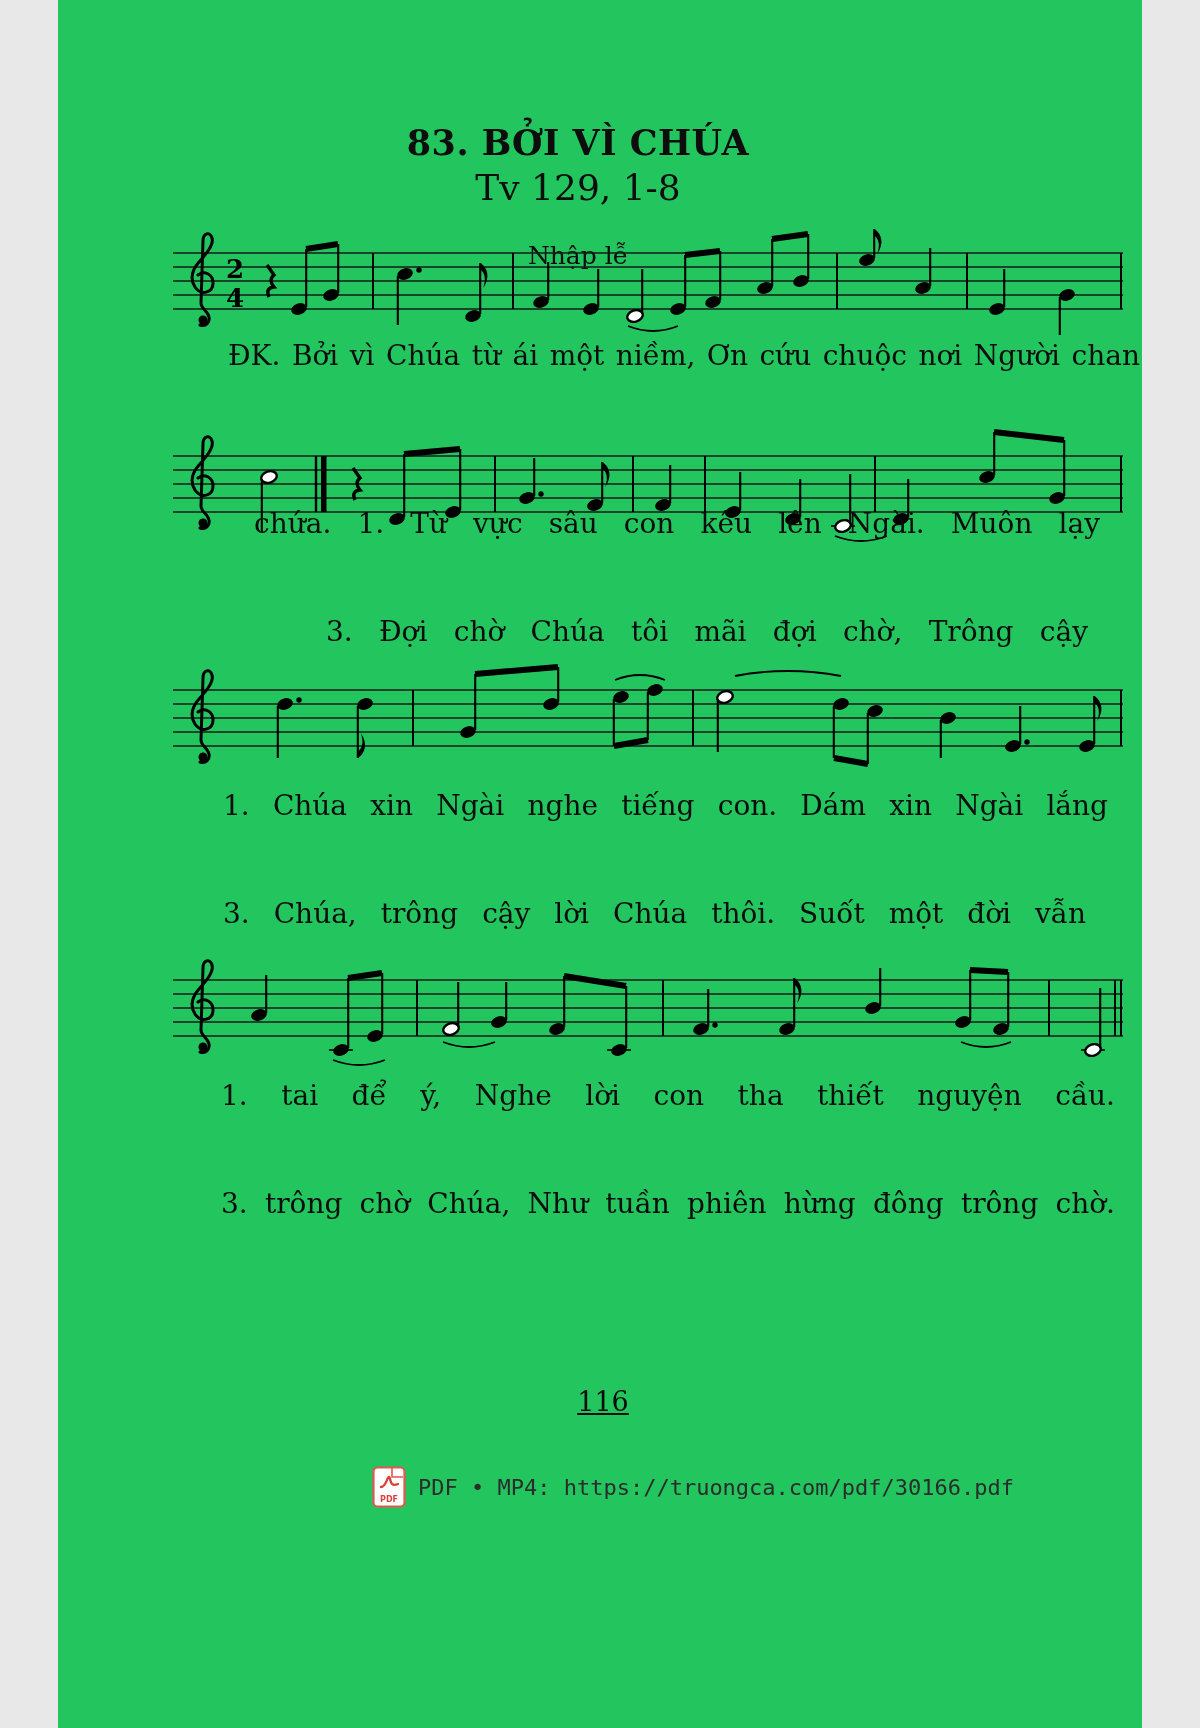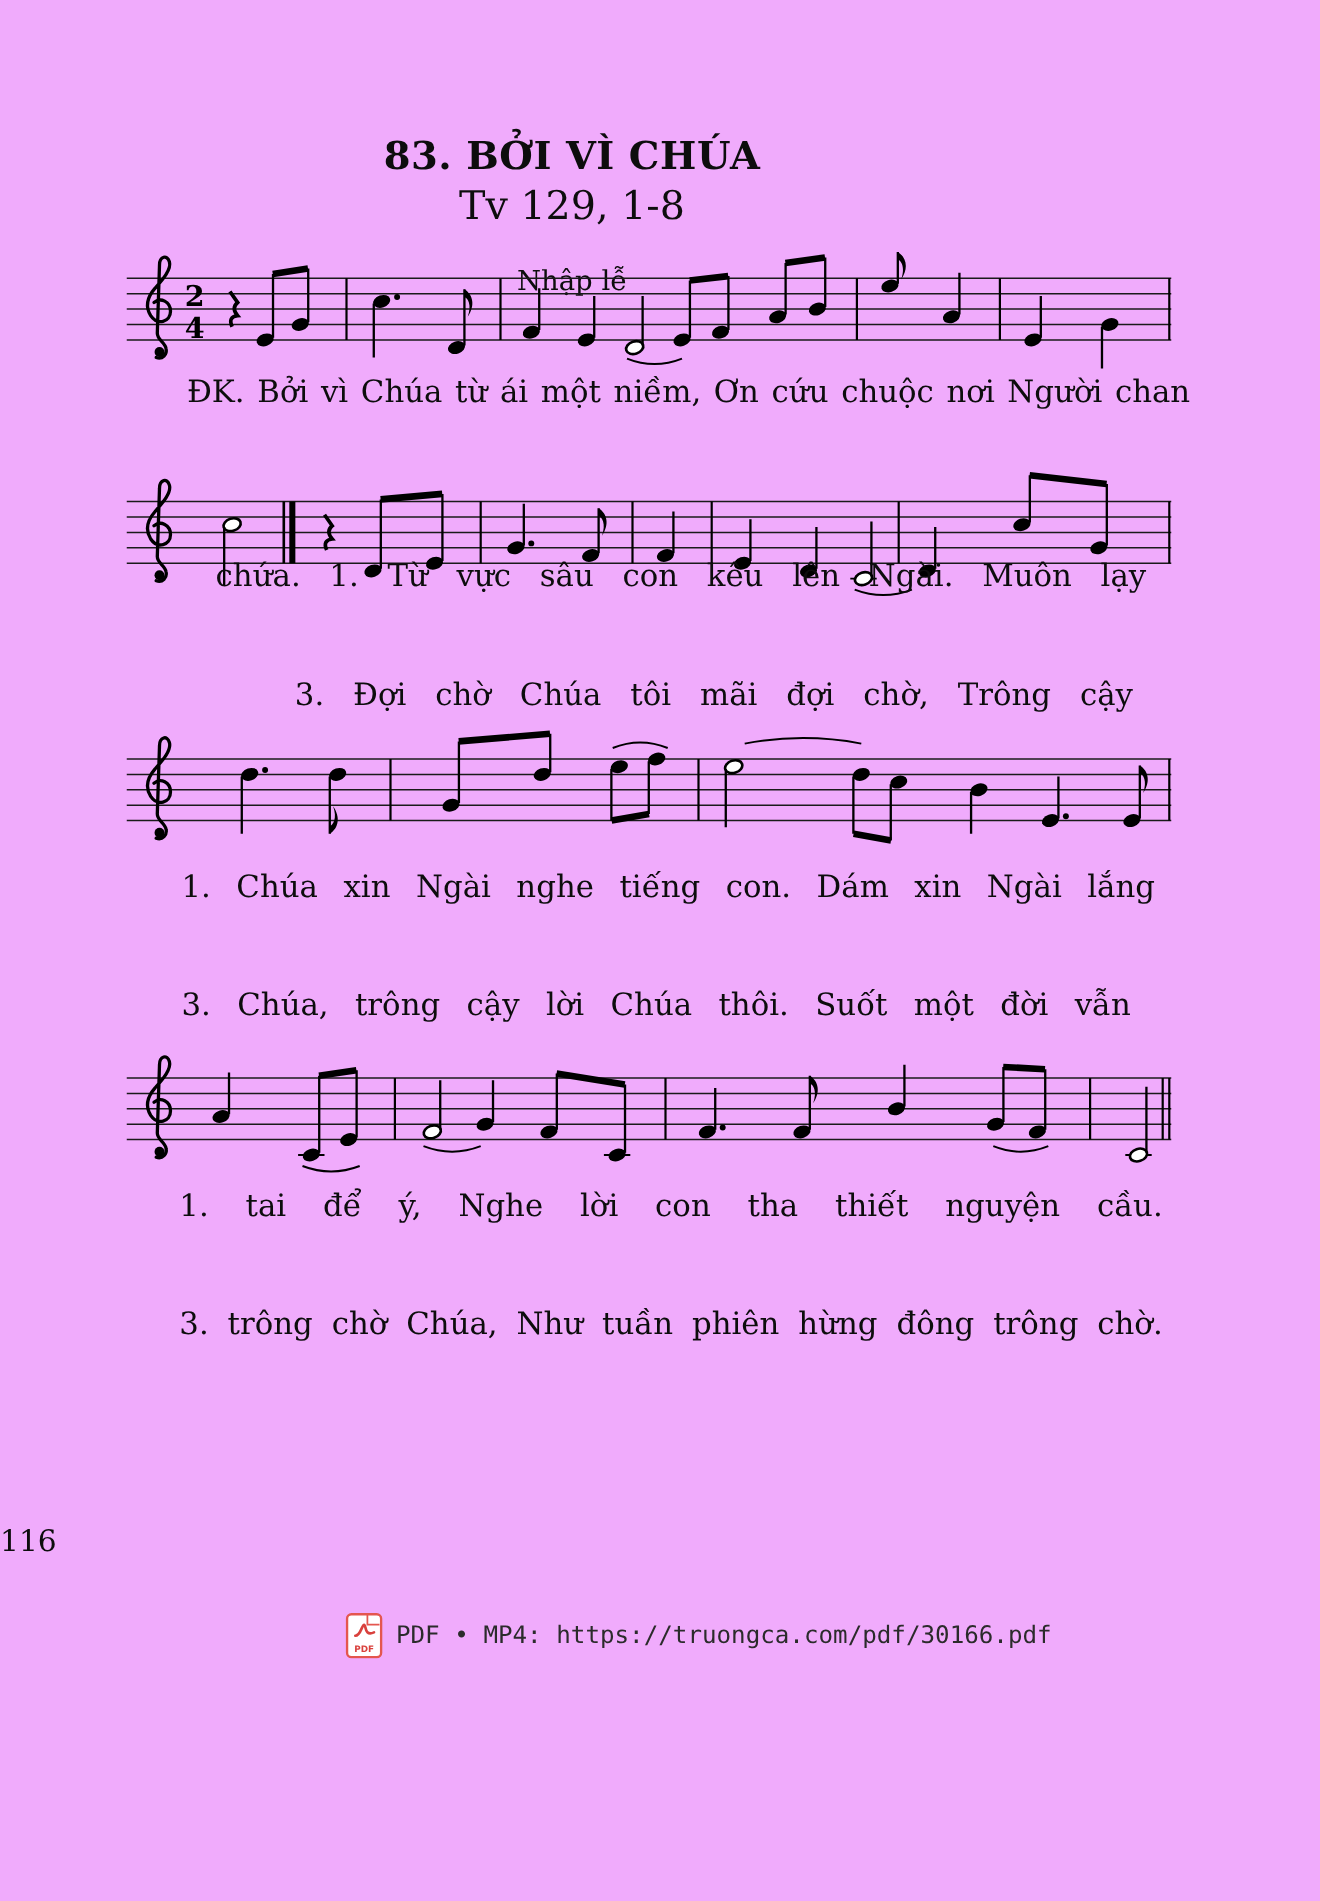--- a/index.html
+++ b/index.html
@@ -1,29 +1,29 @@
 <!DOCTYPE html>
 <html><head>
 <meta charset="utf-8">
 <style>
   html,body{margin:0;padding:0;background:#e8e8e8;}
   .page{
-    position:relative;width:1200px;height:1728px;background:#f0abfc;
+    position:relative;width:1084px;height:1728px;background:#22c55e;
     font-family:"DejaVu Serif", serif;color:#0d0d0d;overflow:hidden;margin:0 auto;
   }
   .centerline{position:absolute;left:0;width:1040px;text-align:center;}
   .title{top:122px;font-size:35px;font-weight:bold;letter-spacing:.5px;}
   .subtitle{top:167px;font-size:36px;}
   .sectionlabel{top:199px;font-size:25px;margin-top:42px;}
   .staff{position:absolute;left:115px;width:950px;height:130px;}
   .lyric{
     position:absolute;font-size:28px;line-height:36px;color:#0d0d0d;
     text-align:justify;text-align-last:justify;white-space:normal;
   }
-  .pagenum{position:absolute;top:1386px;left:0;width:1090px;font-size:27px;}
+  .pagenum{position:absolute;top:1386px;left:0;width:1090px;text-align:center;font-size:27px;text-decoration:underline;}
   .footer{
     position:absolute;top:1466px;left:0;width:1200px;
     display:flex;align-items:center;justify-content:center;gap:12px;padding-left:35px;
   }
   .footer-link{
     font-family:"DejaVu Sans Mono", monospace;font-size:22px;color:#2b2b2b;
     text-decoration:none;
   }
   .pdficon{display:block;}
 </style>

